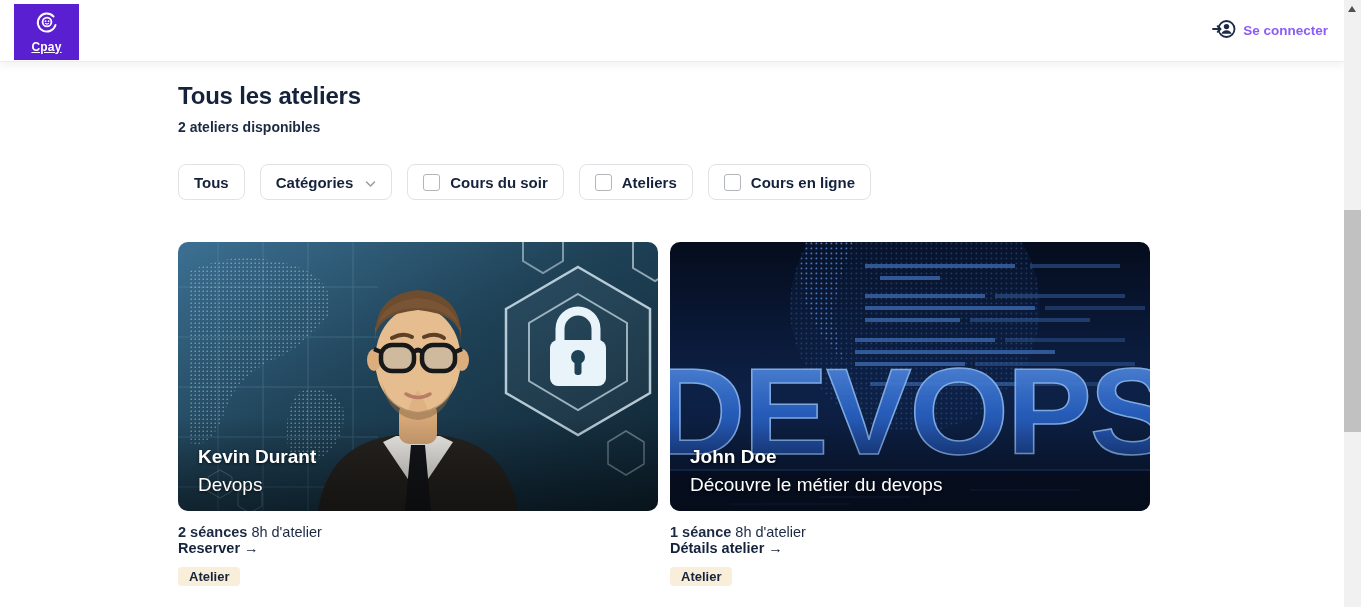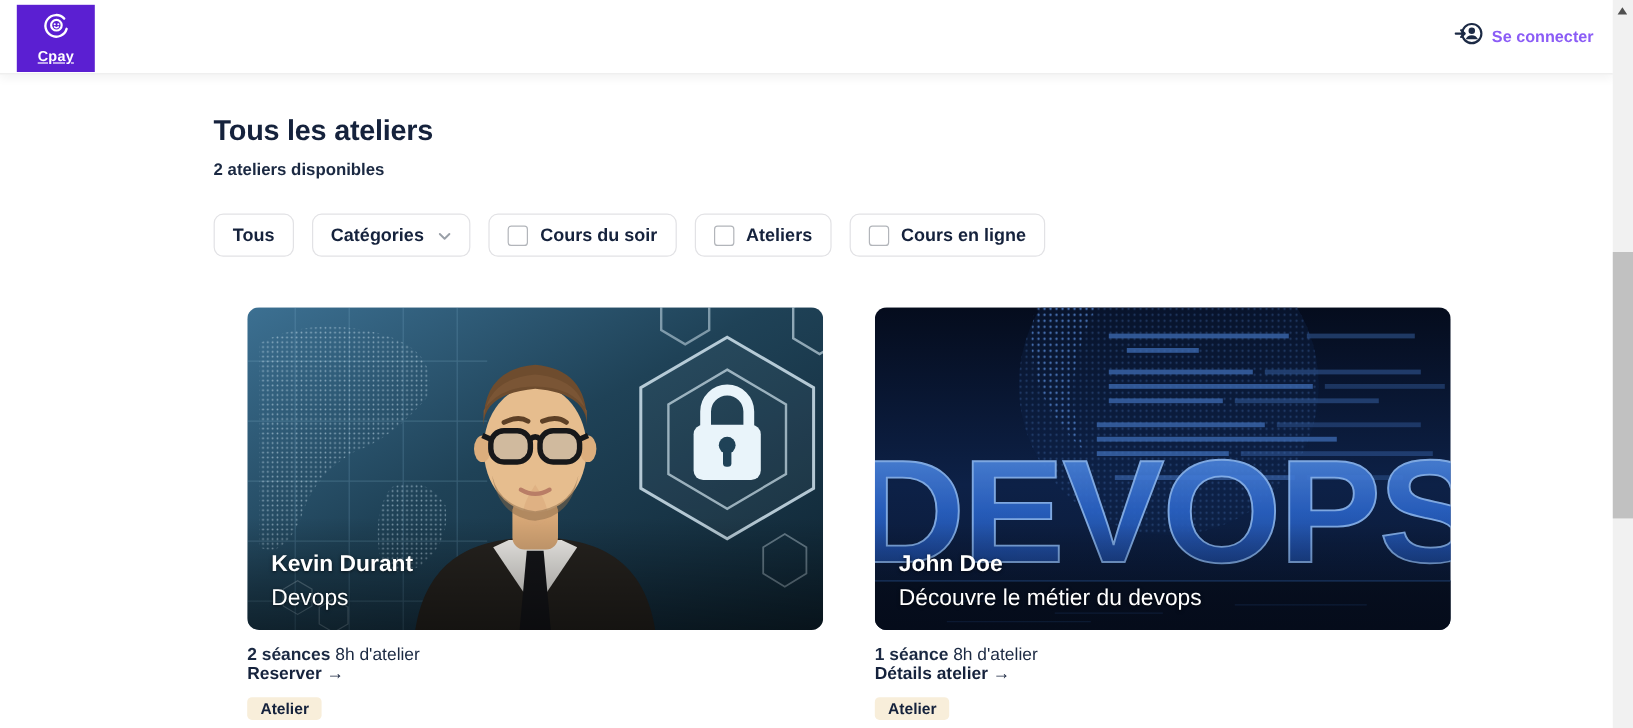--- a/index.html
+++ b/index.html
@@ -43,40 +43,40 @@
     width:0; height:0;
     border-left:4.5px solid transparent; border-right:4.5px solid transparent;
     border-bottom:6px solid #505050;
   }
   .scroll-thumb {
     position:absolute; top:210px; left:0; width:17px; height:222px;
     background:#c1c1c1;
   }
 
   
-  .main { position:absolute; top:76px; left:178px; width:988px; }
+  .main { position:absolute; top:62px; left:178px; width:988px; }
   .page-title { font-size:24px; font-weight:800; color:#15223c; margin-top:20px; letter-spacing:-.2px; }
   .page-subtitle { font-size:14px; font-weight:700; color:#1b2942; margin-top:9px; }
 
   
   .filters { display:flex; gap:15px; margin-top:29px; }
   .filter-btn {
     background:#fff; border:1px solid #e2e2e5; border-radius:8px;
     height:36px; display:flex; align-items:center; gap:10px;
     padding:0 15px; font-size:15px; font-weight:700; color:#15223c;
     cursor:pointer; white-space:nowrap;
   }
   .checkbox {
     width:17px; height:17px; border:1px solid #b2b5ba; border-radius:3px;
     background:#fff; display:inline-block;
   }
   .chevron { margin-left:2px; }
 
   
-  .cards { display:flex; gap:43px; margin-top:42px;margin-left:28px; }
+  .cards { display:flex; gap:12px; margin-top:42px; }
   .card { width:480px; }
   .card-media {
     position:relative; width:480px; height:269px;
     border-radius:10px; overflow:hidden; cursor:pointer;
   }
   .card-media svg.cover { position:absolute; inset:0; display:block; }
   .card-overlay {
     position:absolute; left:20px; bottom:12px; color:#fff;
     text-shadow:0 1px 3px rgba(0,0,0,.65);
   }

